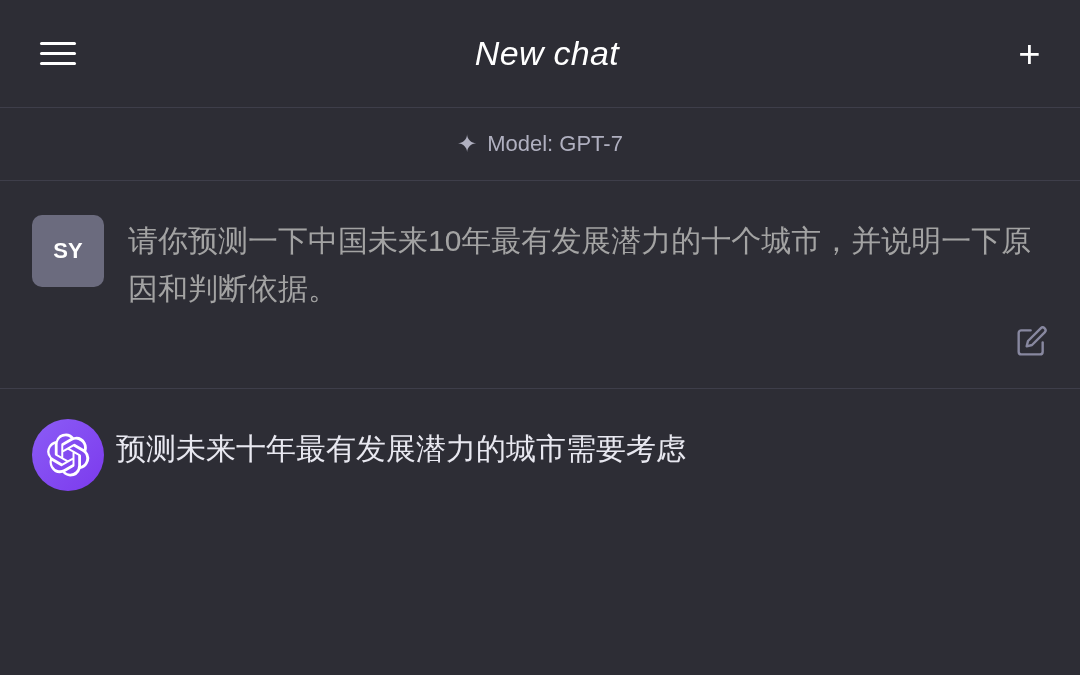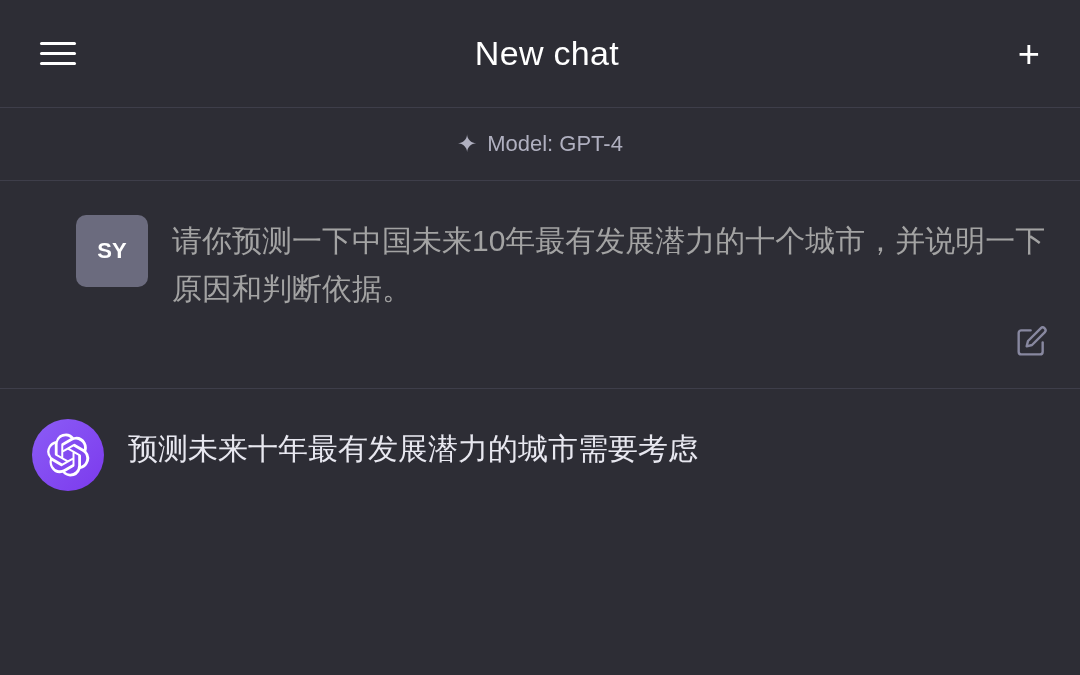--- a/index.html
+++ b/index.html
@@ -19,20 +19,21 @@
 
     
     .header {
       display: flex;
       align-items: center;
       justify-content: space-between;
       padding: 0 32px;
       height: 108px;
       background-color: #2d2d35;
       border-bottom: 1px solid #3e3e4a;
+      font-style: italic;
     }
 
     .header-menu-icon {
       display: flex;
       flex-direction: column;
       gap: 7px;
       cursor: pointer;
       padding: 8px;
     }
 
@@ -89,21 +90,20 @@
       flex-direction: column;
       padding: 30px 32px 20px 32px;
       border-bottom: 1px solid #3e3e4a;
       position: relative;
     }
 
     .user-message-row {
       display: flex;
       align-items: flex-start;
       gap: 24px;
-      margin-left: 44px;
     }
 
     .user-avatar {
       width: 72px;
       height: 72px;
       background-color: #6b6b7e;
       border-radius: 10px;
       display: flex;
       align-items: center;
       justify-content: center;
@@ -131,21 +131,21 @@
     .edit-icon {
       color: #8888a0;
       font-size: 28px;
       cursor: pointer;
     }
 
     
     .ai-message-block {
       display: flex;
       align-items: flex-start;
-      gap: 24px;
+      gap: 12px;
       padding: 30px 32px 20px 32px;
     }
 
     .ai-avatar {
       width: 72px;
       height: 72px;
       background: linear-gradient(135deg, #8b5cf6, #7c3aed);
       border-radius: 50%;
       display: flex;
       align-items: center;
@@ -177,21 +177,21 @@
   </div>
 
   <span class="header-title">New chat</span>
 
   <div class="header-plus-icon">+</div>
 </div>
 
 <div class="model-bar">
   <div class="model-bar-content">
     <span class="sparkle-icon">✦</span>
-    <span>Model: GPT-4</span>
+    <span>Model: GPT-7</span>
   </div>
 </div>
 
 <div class="user-message-block">
   <div class="user-message-row">
     <div class="user-avatar">SY</div>
     <div class="user-message-text">请你预测一下中国未来10年最有发展潜力的十个城市，并说明一下原因和判断依据。</div>
   </div>
   <div class="edit-icon-container">
     <div class="edit-icon">

